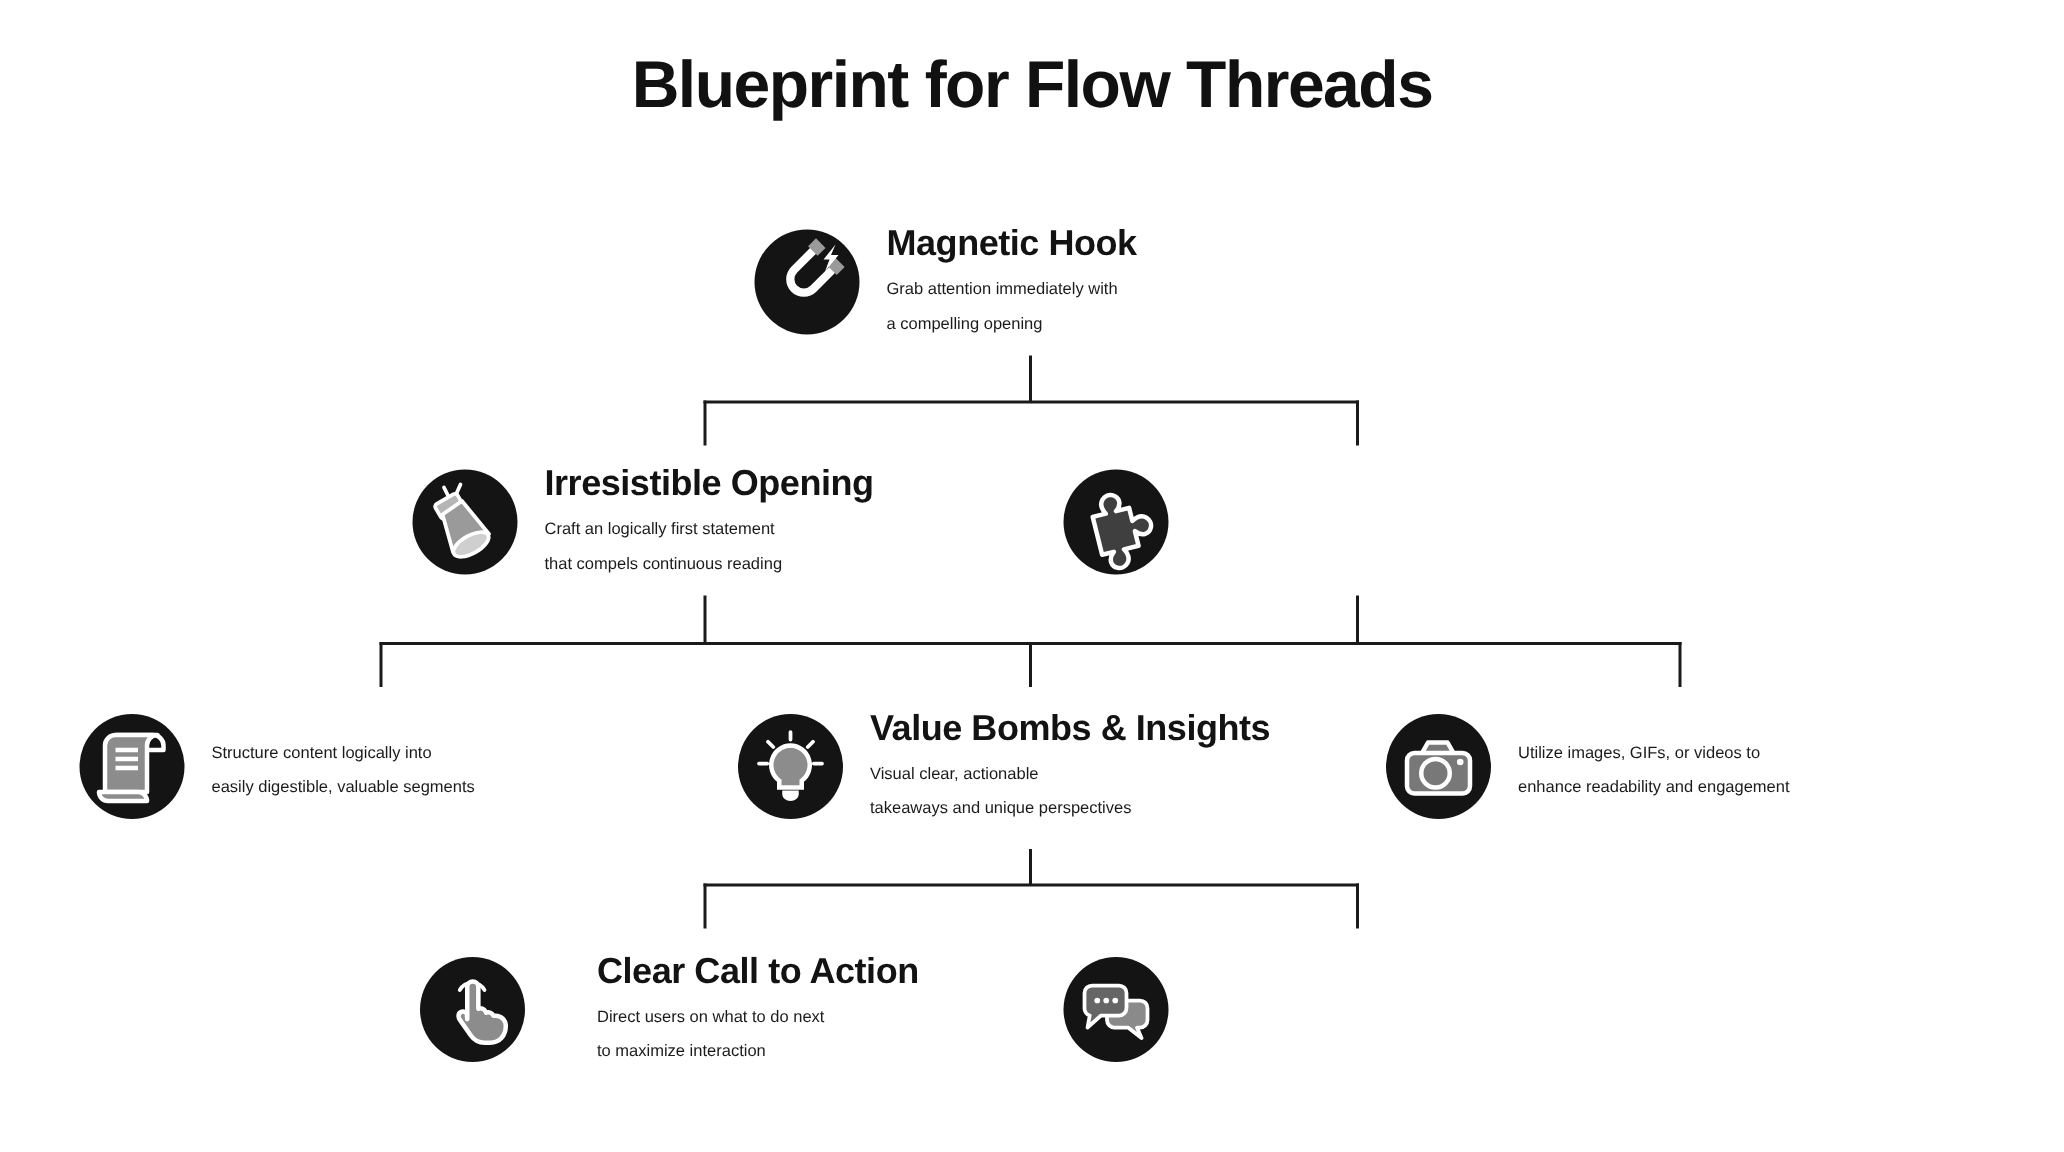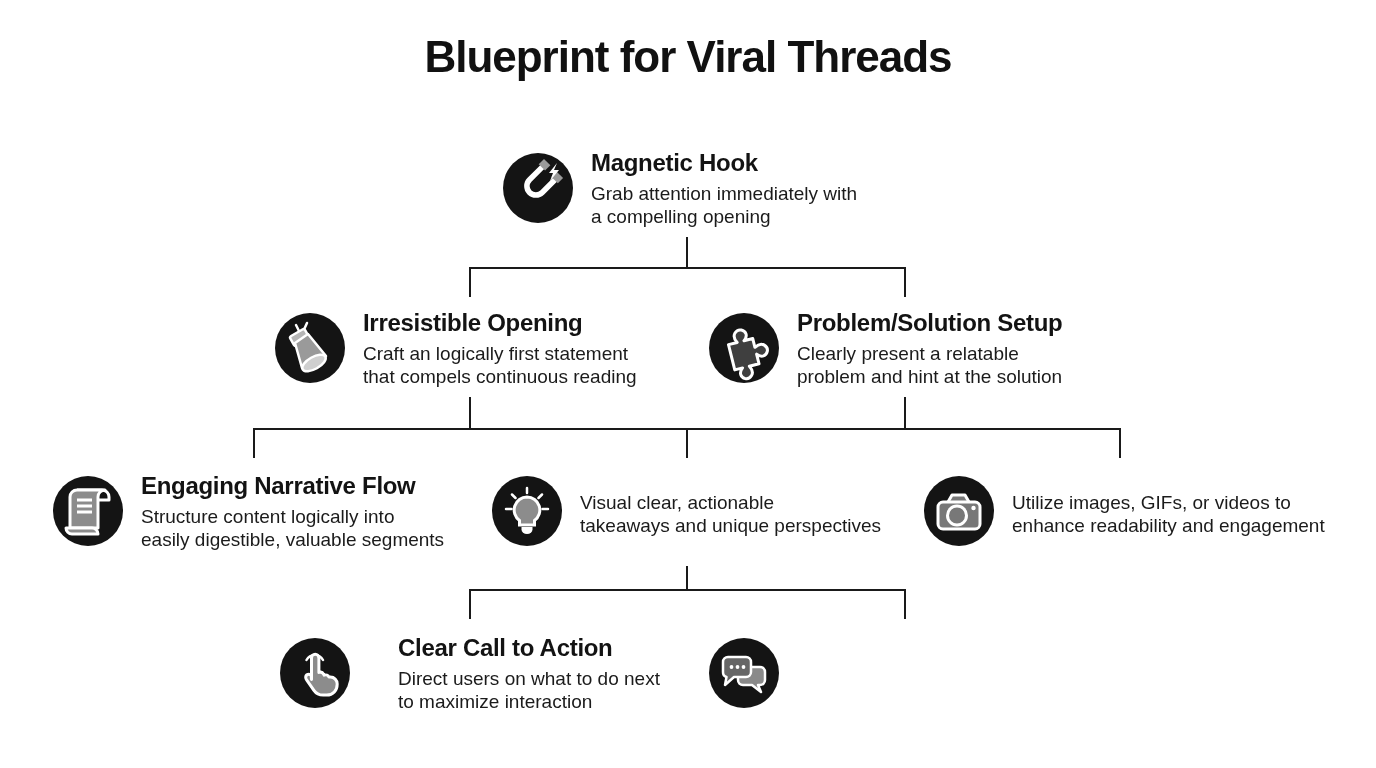--- a/index.html
+++ b/index.html
@@ -16,28 +16,28 @@
     width:70px;height:70px;border-radius:50%;background:#141414;flex:0 0 70px;
     display:flex;align-items:center;justify-content:center;
   }
   .circle svg{width:70px;height:70px;display:block;}
   .texts{display:flex;flex-direction:column;}
   .node-title{
     font-size:24px;font-weight:800;letter-spacing:-0.3px;line-height:28px;
     white-space:nowrap;color:#131313;
   }
   .node-desc{
-    margin-top:5px;font-size:19px;line-height:23px;white-space:pre-line;color:#1b1b1b;
+    margin-top:5px;font-size:11px;line-height:23px;white-space:pre-line;color:#1b1b1b;
   }
   .line{position:absolute;background:#1a1a1a;}
 </style>
 </head>
 <body>
 
-<div class="page-title">Blueprint for Viral Threads</div>
+<div class="page-title">Blueprint for Flow Threads</div>
 
 <div class="node" style="left:503px;top:145px;">
   <div class="circle">
     <svg viewBox="0 0 70 70">
       <g transform="rotate(45 35 31)">
         <path d="M26 15 V34 a9 9 0 0 0 18 0 V15" fill="none" stroke="#fff" stroke-width="5.5"></path>
         <rect x="21.5" y="9" width="9" height="7.5" fill="#9a9a9a"></rect>
         <rect x="39.5" y="9" width="9" height="7.5" fill="#9a9a9a"></rect>
       </g>
       <polygon points="54,10 46,20 50,20 47,28 56,17 51,17" fill="#fff"></polygon>
@@ -72,59 +72,54 @@
 </div>
 
 <div class="node" style="left:709px;top:305px;">
   <div class="circle">
     <svg viewBox="0 0 70 70">
       <g transform="rotate(-14 35 36)">
         <path d="M21 28 h9 c-5 -9 3 -13 7 -11 c4 2 5.5 7 0 11 h9 v9 c9 -5 13 3 11 7 c-2 4 -7 5 -11 0 v10 h-10 c5 9 -3 13 -7 11 c-4 -2 -5 -7 0 -11 h-8 z" fill="#3f3f3f" stroke="#fff" stroke-width="3" stroke-linejoin="round"></path>
       </g>
     </svg>
   </div>
-  <div class="texts">
-    <div class="node-title">Problem/Solution Setup</div>
-    <div class="node-desc">Clearly present a relatable
-problem and hint at the solution</div>
-  </div>
 </div>
 
 <div class="line" style="left:469px;top:397px;width:2px;height:32px;"></div>
 <div class="line" style="left:904px;top:397px;width:2px;height:32px;"></div>
 <div class="line" style="left:253px;top:428px;width:868px;height:2px;"></div>
 <div class="line" style="left:253px;top:428px;width:2px;height:30px;"></div>
 <div class="line" style="left:686px;top:428px;width:2px;height:30px;"></div>
 <div class="line" style="left:1119px;top:428px;width:2px;height:30px;"></div>
 
 <div class="node" style="left:53px;top:468px;">
   <div class="circle">
     <svg viewBox="0 0 70 70">
       <path d="M24 14 h25 a7 7 0 0 1 7 7 v3 h-11" fill="none" stroke="#fff" stroke-width="3" stroke-linejoin="round"></path>
       <path d="M24 14 a7 7 0 0 0 -7 7 v31 h28 v-31 a7 7 0 0 1 7 -7 z" fill="#8c8c8c" stroke="#fff" stroke-width="3" stroke-linejoin="round"></path>
       <path d="M13 52 a6 6 0 0 0 6 6 h26 a6 6 0 0 0 -6 -6 z" fill="#8c8c8c" stroke="#fff" stroke-width="3" stroke-linejoin="round"></path>
       <path d="M24 24 h15 M24 30 h15 M24 36 h15" stroke="#fff" stroke-width="3"></path>
     </svg>
   </div>
   <div class="texts">
-    <div class="node-title">Engaging Narrative Flow</div>
     <div class="node-desc">Structure content logically into
 easily digestible, valuable segments</div>
   </div>
 </div>
 
 <div class="node" style="left:492px;top:468px;">
   <div class="circle">
     <svg viewBox="0 0 70 70">
       <path d="M35 12 v5 M20 18.5 l3.5 3.5 M50 18.5 l-3.5 3.5 M14 33 h5.5 M56 33 h-5.5" stroke="#fff" stroke-width="2.5" stroke-linecap="round"></path>
       <path d="M35 21 a13 13 0 0 1 7.5 23.5 v4.5 h-15 v-4.5 a13 13 0 0 1 7.5 -23.5 z" fill="#8c8c8c" stroke="#fff" stroke-width="3"></path>
       <path d="M29.5 51 h11 v2.5 a5.5 4.5 0 0 1 -11 0 z" fill="#fff"></path>
     </svg>
   </div>
   <div class="texts">
+    <div class="node-title">Value Bombs &amp; Insights</div>
     <div class="node-desc">Visual clear, actionable
 takeaways and unique perspectives</div>
   </div>
 </div>
 
 <div class="node" style="left:924px;top:468px;">
   <div class="circle">
     <svg viewBox="0 0 70 70">
       <path d="M24 26 l4 -7 h13 l4 7" fill="#787878" stroke="#fff" stroke-width="3" stroke-linejoin="round"></path>
       <rect x="14" y="26" width="42" height="27" rx="5" fill="#787878" stroke="#fff" stroke-width="3"></rect>

